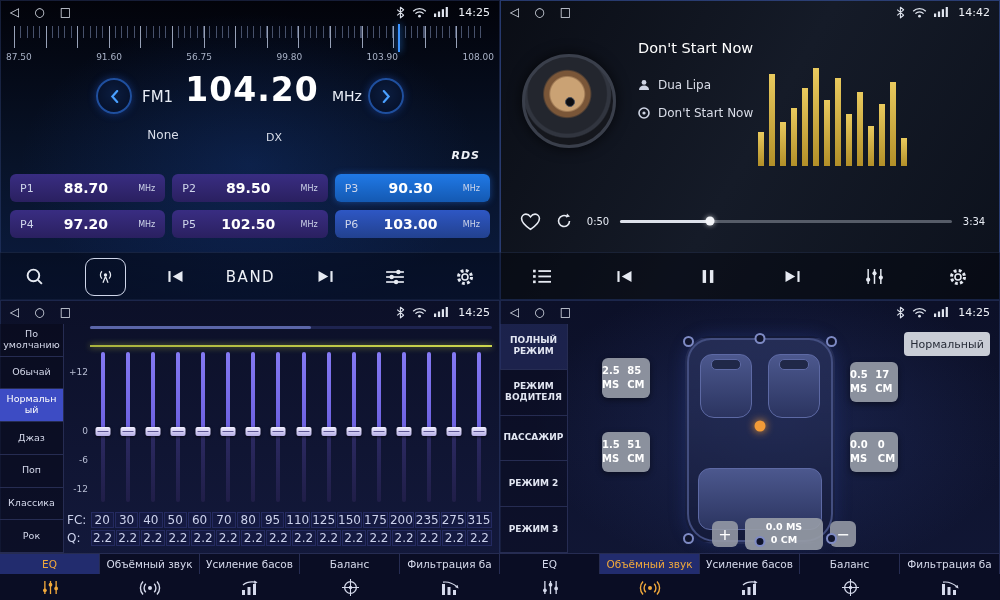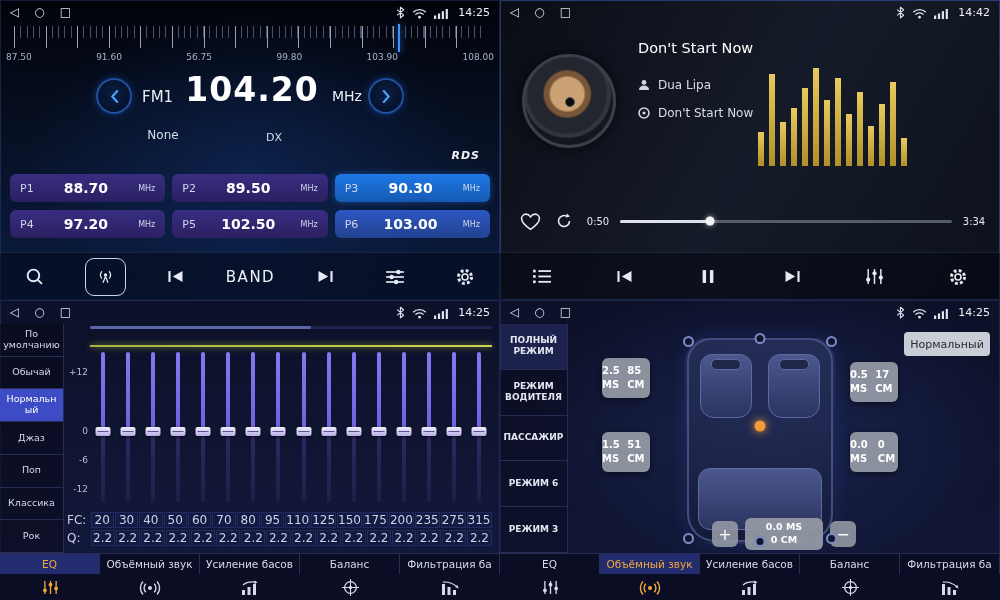--- a/index.html
+++ b/index.html
@@ -5,21 +5,21 @@
   * { margin:0; padding:0; box-sizing:border-box; }
   html,body { width:1000px; height:600px; background:#000; font-family:"DejaVu Sans","Liberation Sans",sans-serif; color:#fff; overflow:hidden; }
   button { background:none; border:none; padding:0; color:inherit; font:inherit; cursor:pointer; }
   .grid { display:grid; grid-template-columns:500px 500px; grid-template-rows:300px 300px; width:1000px; height:600px; }
   .quad { position:relative; width:500px; height:300px; overflow:hidden; outline:1px solid rgba(60,80,140,.35); outline-offset:-1px; }
 
   
   .statusbar { position:absolute; top:0; left:0; right:0; height:24px; display:flex; justify-content:space-between; align-items:center; padding:0 10px; z-index:5; }
   .sb-left { display:flex; gap:15px; align-items:center; }
   .navi { font-size:12px; color:#dfe4ee; line-height:1; }
-  .sb-right { display:flex; gap:7px; align-items:flex-end; }
+  .sb-right { display:flex; gap:7px; align-items:center; }
   .sb-time { font-size:11px; color:#eef1f7; margin-left:3px; }
 
   
   .q-radio { background:radial-gradient(ellipse at 50% 55%, rgba(25,70,160,.28), transparent 65%), linear-gradient(180deg,#02030a,#081329 55%,#0b1c42); }
   .ruler { position:absolute; left:14px; right:14px; top:26px; height:22px;
     background-image:
       repeating-linear-gradient(90deg,#98a2b8 0 1px,transparent 1px 31.6px),
       repeating-linear-gradient(90deg,#47516b 0 1px,transparent 1px 6.3px);
     background-size:100% 100%,100% 55%; background-repeat:no-repeat; background-position:top left; }
   .ruler-pointer { position:absolute; left:398px; top:24px; width:2px; height:28px; background:#3b93ff; box-shadow:0 0 7px #2f8fff; }
@@ -671,21 +671,21 @@
           </svg>
         <span class="sb-time">14:25</span>
       </div>
     </header>
 
     <aside class="sur-sidebar">
 
     <div class="sur-item active">ПОЛНЫЙ РЕЖИМ</div>
         <div class="sur-item">РЕЖИМ ВОДИТЕЛЯ</div>
         <div class="sur-item">ПАССАЖИР</div>
-        <div class="sur-item">РЕЖИМ 6</div>
+        <div class="sur-item">РЕЖИМ 2</div>
         <div class="sur-item">РЕЖИМ 3</div>
       </aside>
 
     <button class="profile-btn">Нормальный</button>
 
     <div class="car">
       <div class="spk spk-fl"></div>
       <div class="spk spk-fr"></div>
       <div class="spk spk-rl"></div>
       <div class="spk spk-rr"></div>

